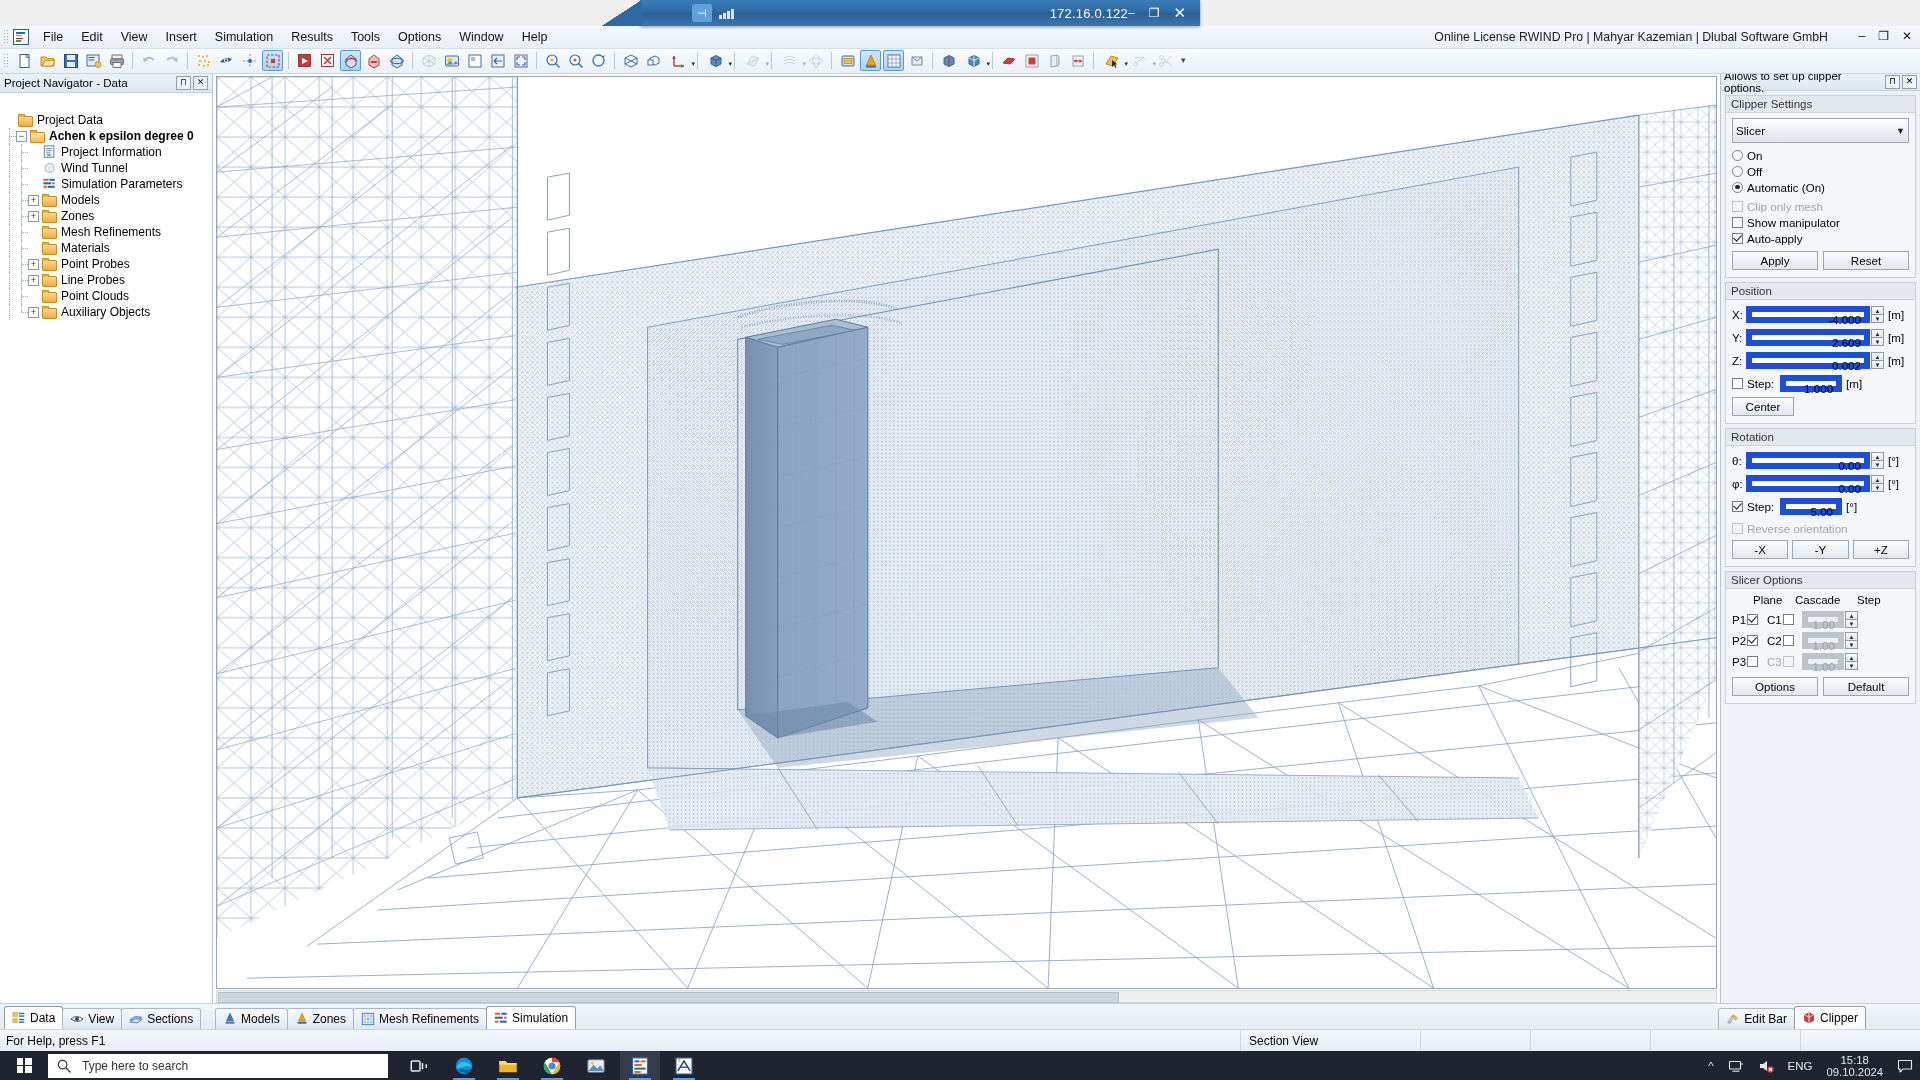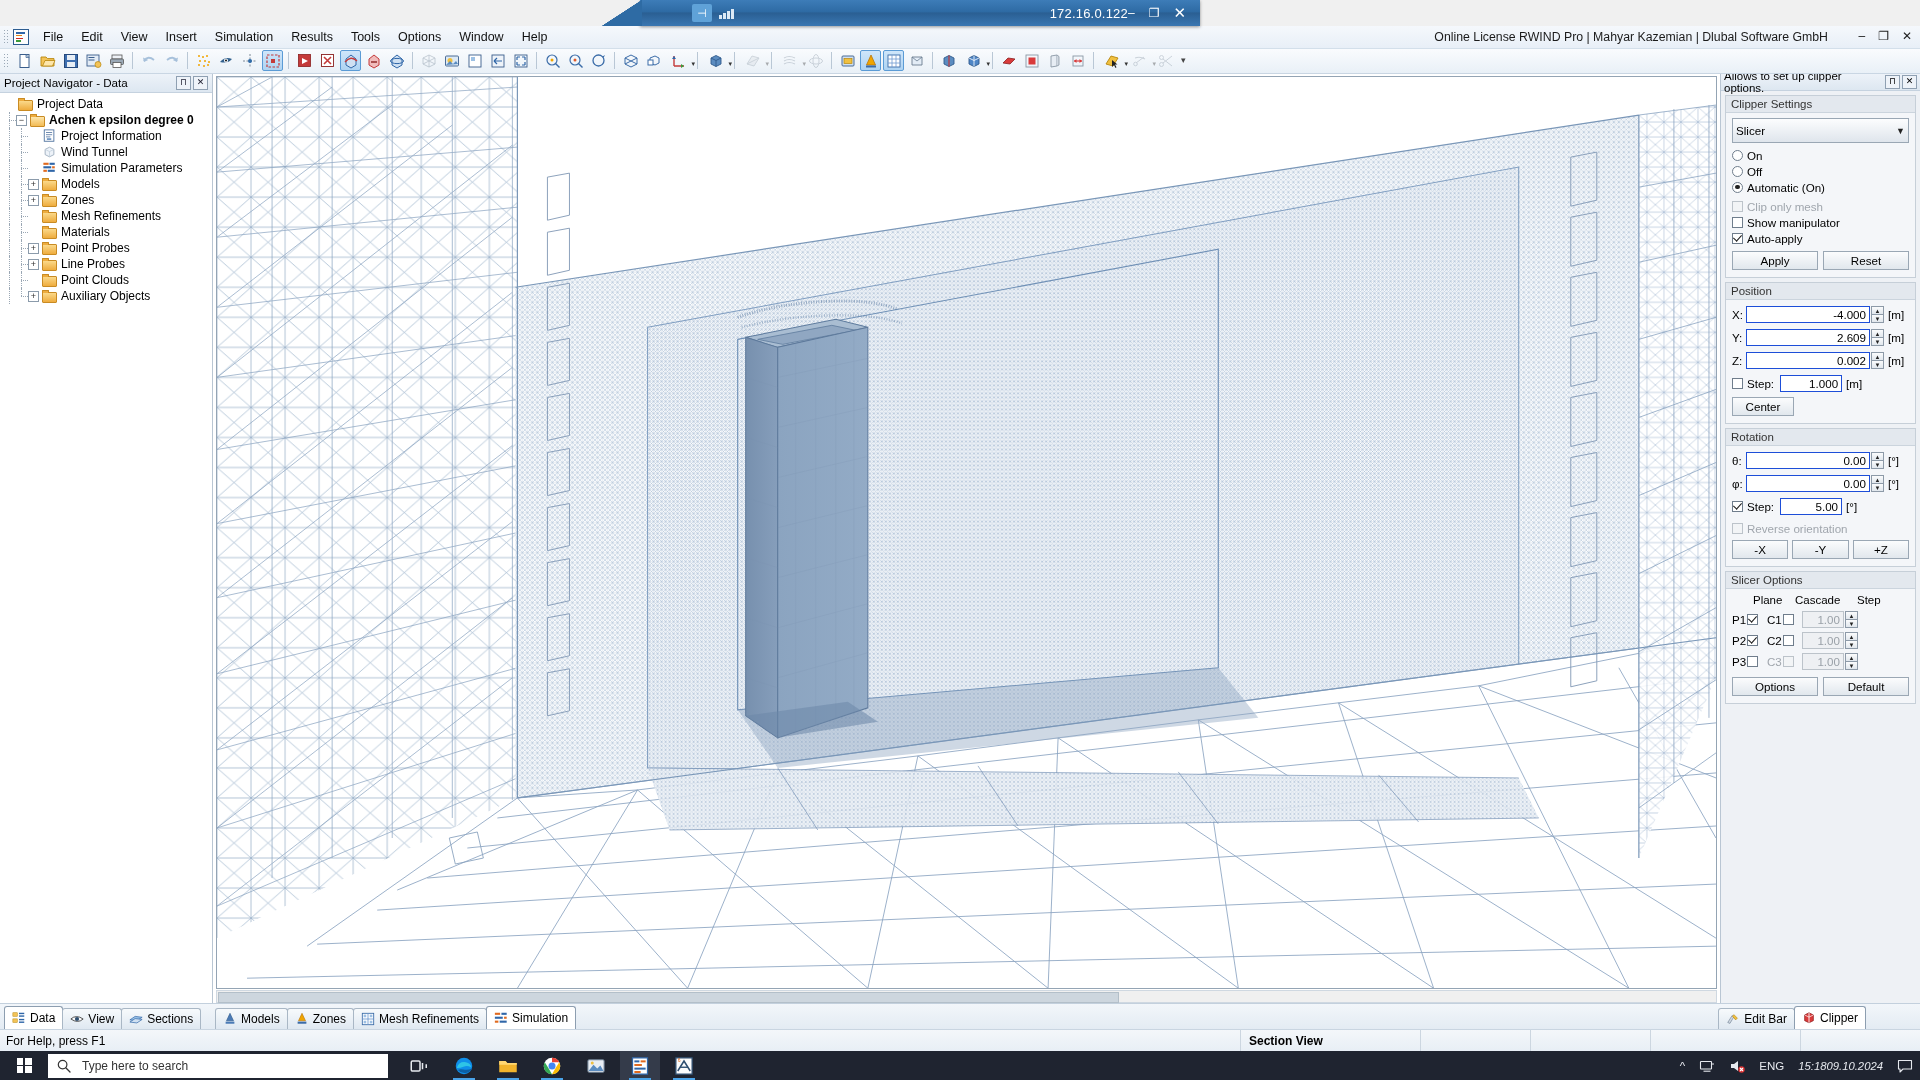--- a/index.html
+++ b/index.html
@@ -74,21 +74,21 @@
   .ic{width:16px;height:16px;display:block;}
 
   
   .navpanel{position:absolute;left:0;top:73px;width:213px;height:930px;background:#fff;
      border-right:1px solid #b9c6d3;box-sizing:border-box;z-index:5;}
   .nav-title{height:17px;background:linear-gradient(to bottom,#eef3f9,#dde7f1);
      border-bottom:1px solid #c5d2df;font-size:11.6px;padding:1px 4px;display:flex;align-items:center;}
   .nav-title .t{flex:1;}
   .nav-title .pin,.nav-title .x{width:13px;height:12px;border:1px solid #8fa0b2;background:#eef3f9;
      font-size:9px;line-height:10px;text-align:center;margin-left:2px;color:#223;}
-  .tree{padding:3px 0 0 0;font-size:12px;user-select:none;}
+  .tree{padding:3px 0 0 0;font-size:12px;user-select:none;margin-top:16px;}
   .tn{display:flex;align-items:center;height:16px;padding-left:4px;white-space:nowrap;cursor:default;}
   .tn .exp{width:11px;height:11px;border:1px solid #8b9bab;background:#fff;font-size:9px;line-height:9px;
     text-align:center;color:#333;margin-right:3px;box-sizing:border-box;flex:none;}
   .tn .spc{width:11px;margin-right:3px;flex:none;}
   .tn .lbl{margin-left:4px;}
   .tn.bold .lbl{font-weight:bold;}
   .folder{width:15px;height:13px;flex:none;position:relative;}
   .folder:before{content:"";position:absolute;left:0;top:2px;width:15px;height:11px;
     background:linear-gradient(to bottom,#fbd98a,#eeac3e);border:1px solid #c98b23;box-sizing:border-box;border-radius:1px;}
   .folder:after{content:"";position:absolute;left:0;top:0px;width:7px;height:3px;
@@ -139,21 +139,21 @@
      position:relative;flex:none;}
   .chk.on .cb:after{content:"";position:absolute;left:1.5px;top:-1px;width:4px;height:7px;border:solid #1b1b1b;
      border-width:0 1.6px 1.6px 0;transform:rotate(42deg);}
   .chk.dis{color:#a0a6ad;}
   .chk.dis .cb{border-color:#bcc3ca;background:#f2f4f6;}
   .btnrow{display:flex;gap:5px;margin-top:5px;}
   .btn{flex:1;height:19px;border:1px solid #9aa7b4;background:linear-gradient(to bottom,#fbfcfd,#e1e7ed);
      font-size:11.6px;display:flex;align-items:center;justify-content:center;box-sizing:border-box;}
   .fieldrow{display:flex;align-items:center;height:19px;margin-bottom:4px;}
   .fieldrow .lab{width:14px;font-size:11.6px;}
-  .tinput{flex:1;height:17px;border:1px solid #1d4ed8;background:#fff;font-size:11.6px;text-align:right;
+  .tinput{flex:1;height:17px;border:6px solid #1d4ed8;background:#fff;font-size:11.6px;text-align:right;
      padding:0 3px;box-sizing:border-box;line-height:15px;}
   .tinput.dis{background:#eef0f3;color:#9aa1a8;border-color:#bcc3ca;}
   .spin{width:13px;height:17px;display:flex;flex-direction:column;margin-left:1px;flex:none;}
   .spin i{flex:1;border:1px solid #8d9aa8;background:linear-gradient(to bottom,#fbfcfd,#e1e7ed);
      display:flex;align-items:center;justify-content:center;font-size:6px;color:#222;box-sizing:border-box;}
   .spin i:first-child{border-bottom:none;}
   .unit{width:21px;text-align:left;padding-left:4px;font-size:11.6px;}
   .so-head{display:flex;font-size:11.5px;margin-bottom:3px;padding-left:21px;}
   .so-row{display:flex;align-items:center;height:21px;}
   .so-row .pl{width:15px;}
@@ -165,37 +165,37 @@
     background:linear-gradient(to bottom,#f2f6fa,#e3ebf3);border-top:1px solid #c3d0dd;z-index:6;}
   .tabgrp{position:absolute;top:2px;display:flex;align-items:flex-end;}
   .tab{height:21px;display:flex;align-items:center;gap:4px;padding:0 7px;
     border:1px solid #a9b7c5;border-bottom:none;border-radius:3px 3px 0 0;margin-right:-1px;
     background:linear-gradient(to bottom,#f7fafc,#dfe8f1);font-size:12px;box-sizing:border-box;}
   .tab.active{background:#fff;height:23px;border-color:#8d9eb0;font-weight:normal;}
   .statusbar{position:absolute;left:0;top:1029px;width:1920px;height:22px;
     background:linear-gradient(to bottom,#f4f7fa,#e7eef5);border-top:1px solid #c9d5e1;
     display:flex;align-items:center;font-size:12px;z-index:6;}
   .statusbar .msg{padding-left:6px;flex:1;}
-  .sfield{border-left:1px solid #ccd6e0;height:22px;display:flex;align-items:center;padding:12px 8px;box-sizing:border-box;font-weight:bold;}
+  .sfield{border-left:1px solid #ccd6e0;height:22px;display:flex;align-items:center;padding:12px 8px;box-sizing:border-box;}
 
   
   .taskbar{position:absolute;left:0;top:1051px;width:1920px;height:29px;background:#1f2430;
     display:flex;align-items:center;z-index:40;}
   .startbtn{width:48px;height:29px;display:flex;align-items:center;justify-content:center;}
   .winlogo{width:15px;height:15px;display:grid;grid-template-columns:1fr 1fr;grid-template-rows:1fr 1fr;gap:1.6px;}
   .winlogo i{background:#fff;display:block;}
   .searchbox{width:340px;height:24px;background:#fff;display:flex;align-items:center;
     padding:0 8px;box-sizing:border-box;gap:10px;color:#333;font-size:12px;}
   .tbicons{display:flex;align-items:center;gap:4px;margin-left:12px;}
   .tbic{width:40px;height:29px;display:flex;align-items:center;justify-content:center;position:relative;}
   .tbic.run:after{content:"";position:absolute;bottom:0;left:9px;width:22px;height:2.5px;background:#4aa3e8;}
   .tbic.active{background:#343b4a;}
   .tray{position:absolute;right:0;top:0;height:29px;display:flex;align-items:center;color:#e6e9ee;font-size:11.5px;}
   .tray>div{padding:0 7px;display:flex;align-items:center;height:29px;}
-  .clock{display:flex;flex-direction:row;align-items:center;justify-content:center;line-height:12px;font-size:11.3px;font-style:italic;}
+  .clock{display:flex;flex-direction:column;align-items:center;justify-content:center;line-height:12px;font-size:11.3px;}
 </style>
 </head>
 <body>
 
 <div class="app">
 
 
   <div class="rdpbar">
     <div class="rdp-pin">⊣</div>
     <div class="rdp-sig">

